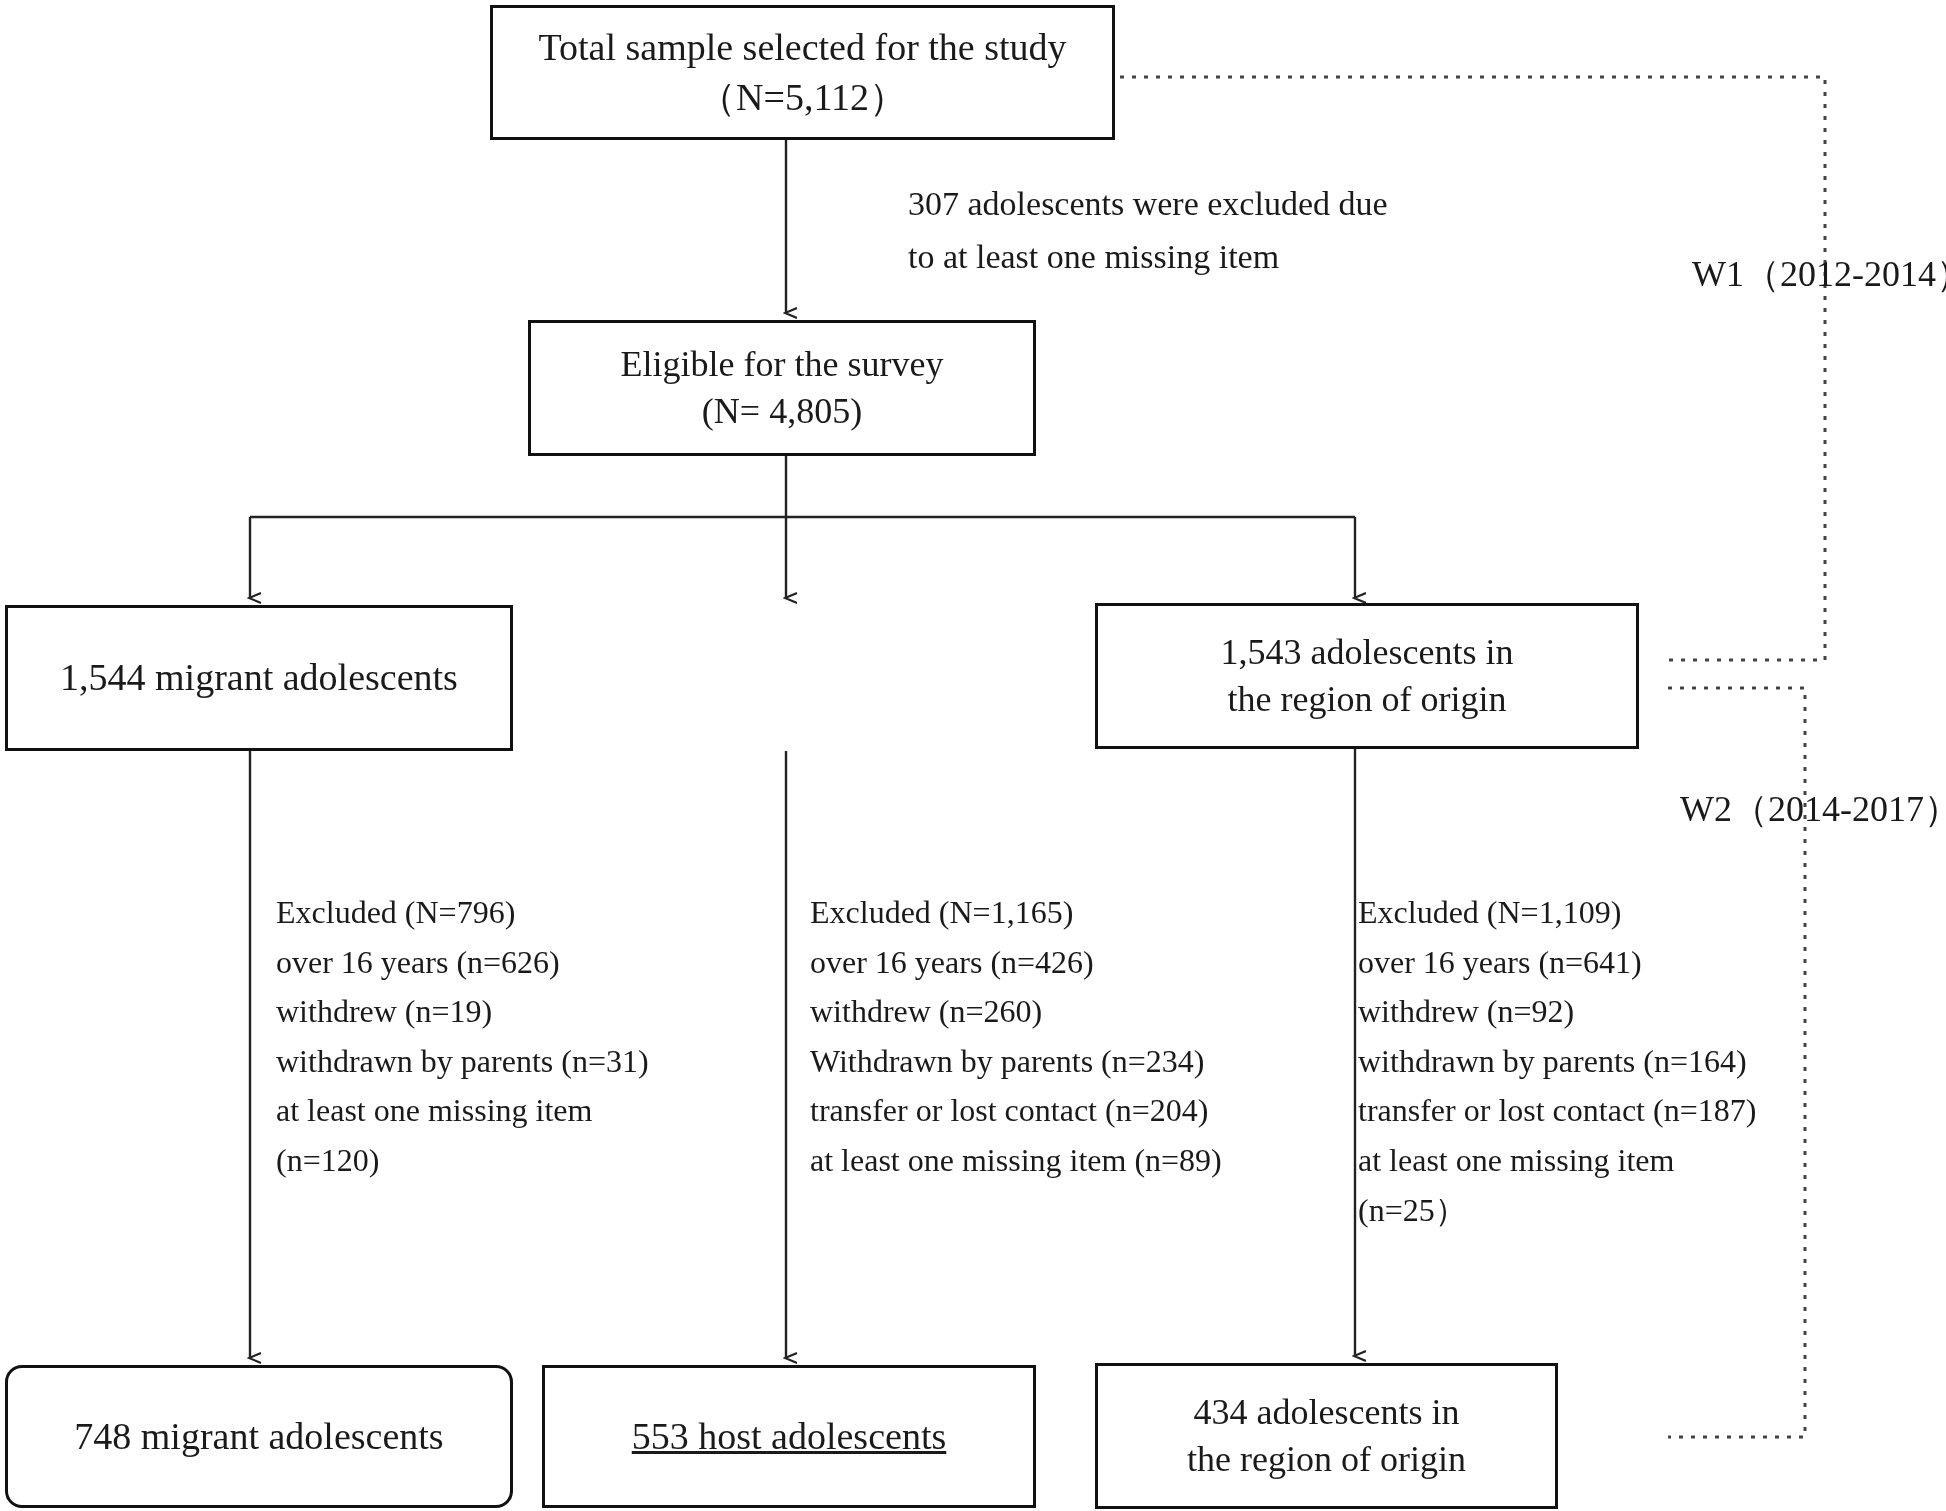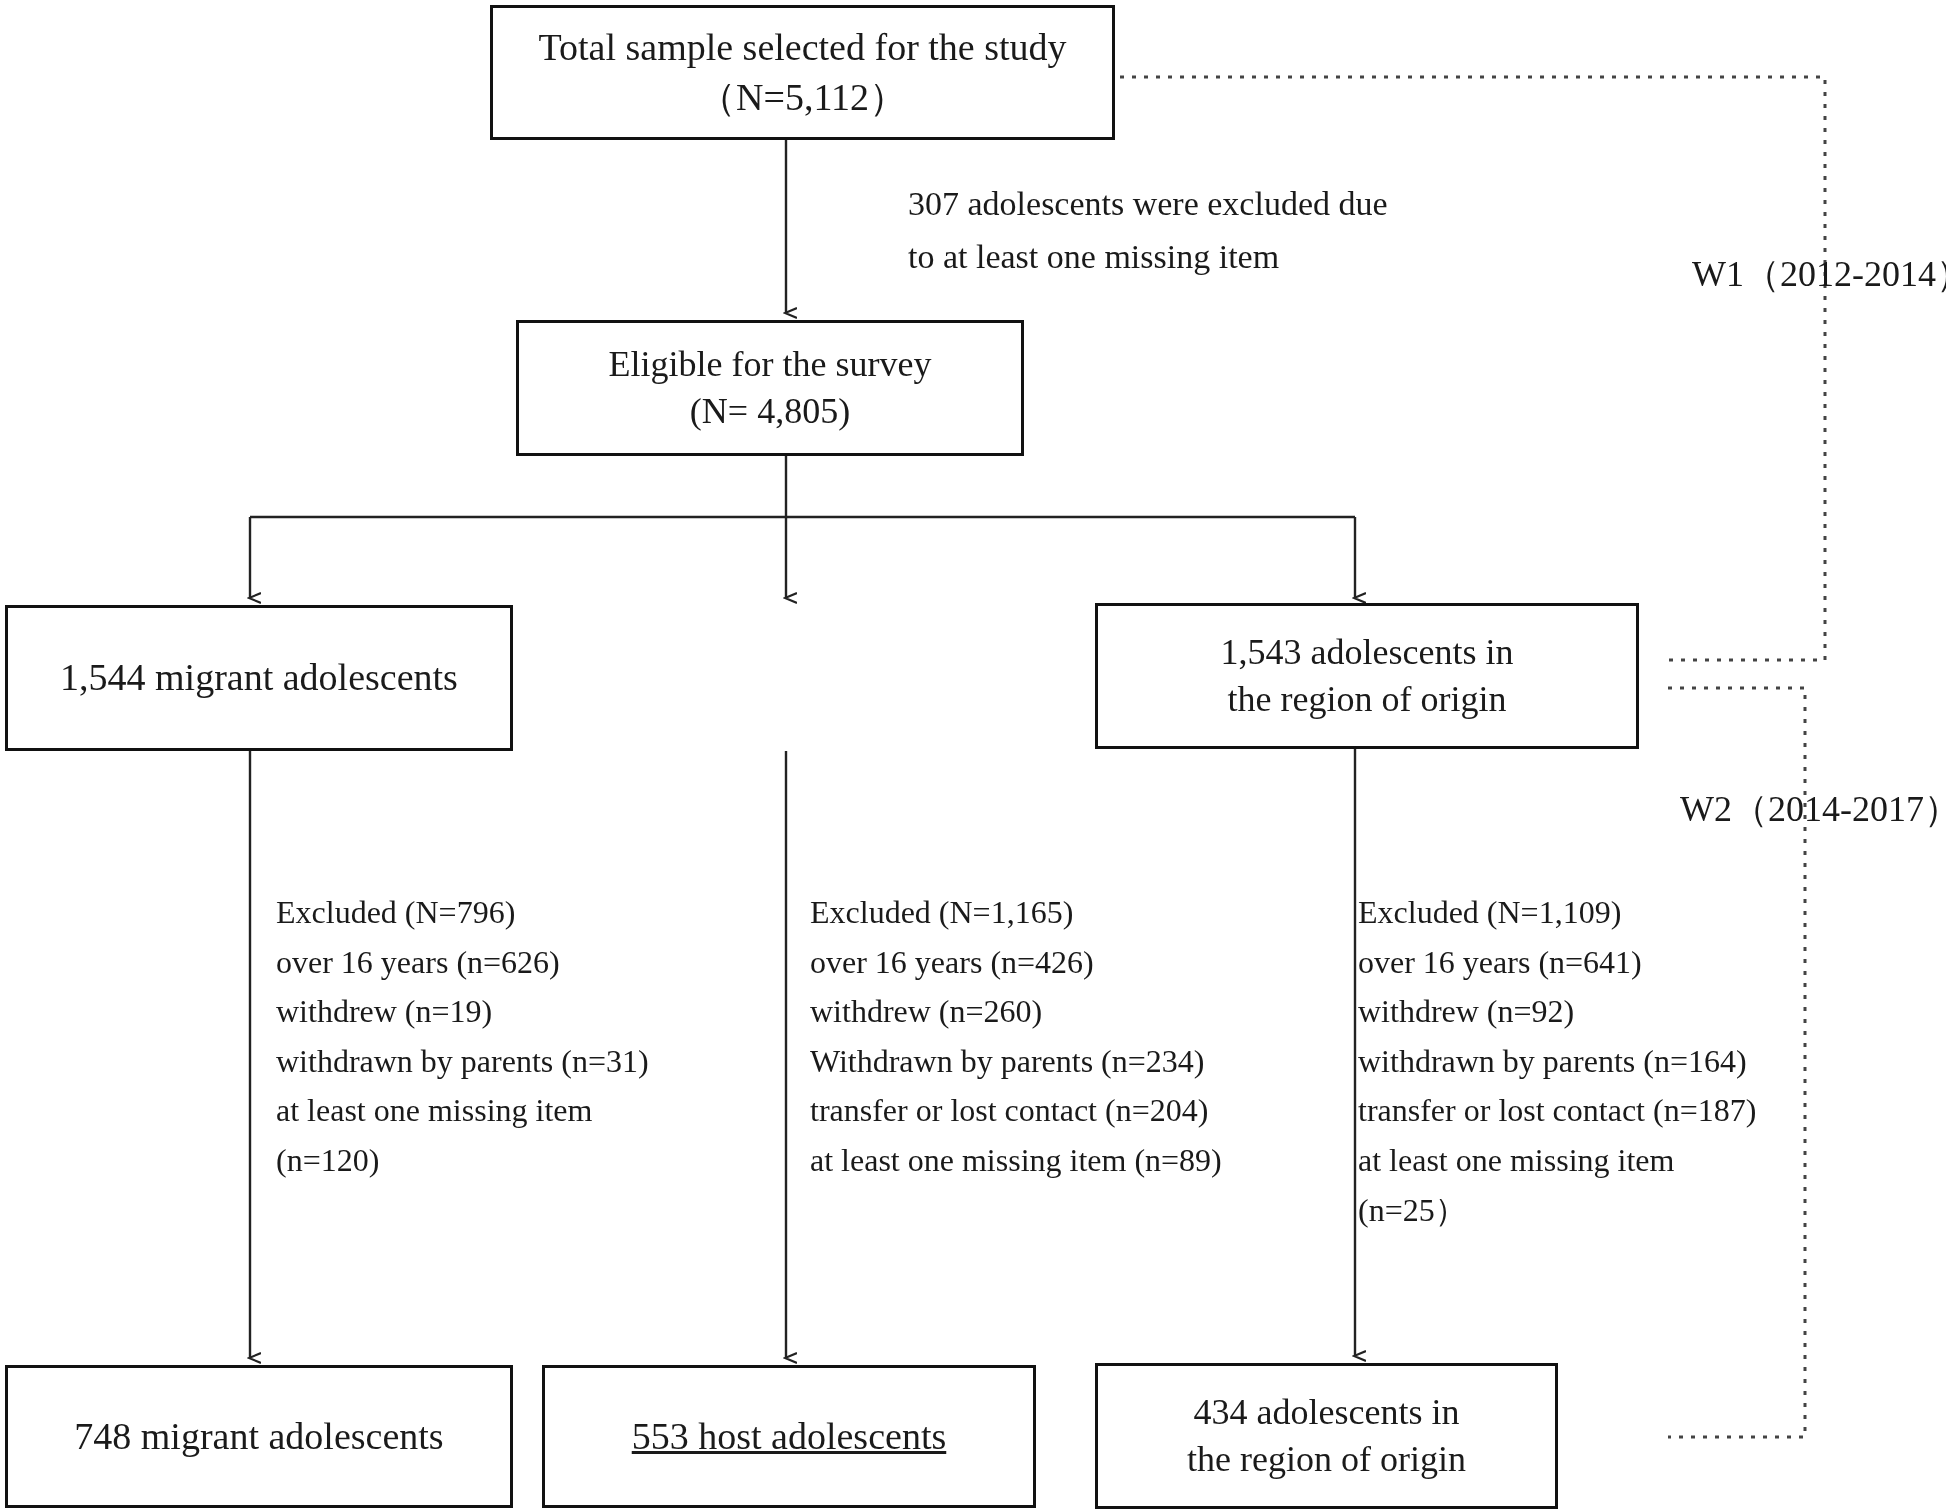--- a/index.html
+++ b/index.html
@@ -49,25 +49,25 @@
     z-index: 2;
   }
   .wave-label {
     position: absolute;
     white-space: nowrap;
     z-index: 3;
   }
 
   
   #node-total      { left: 490px;  top: 5px;    width: 625px; height: 135px; font-size: 38px; }
-  #node-eligible   { left: 516px;  top: 320px;  width: 508px; height: 136px; font-size: 36px; }
+  #node-eligible   { left: 528px;  top: 320px;  width: 508px; height: 136px; font-size: 36px; }
   #node-migrant    { left: 5px;    top: 605px;  width: 508px; height: 146px; font-size: 38px; }
   #node-host       { left: 542px;  top: 603px;  width: 494px; height: 148px; font-size: 38px; }
   #node-origin     { left: 1095px; top: 603px;  width: 544px; height: 146px; font-size: 36px; }
-  #node-migrant2   { left: 5px;    top: 1365px; width: 508px; height: 143px; font-size: 38px; }
+  #node-migrant2   { left: 5px;    top: 1365px; width: 508px; height: 143px; font-size: 38px; border-radius: 17px; }
   #node-host2      { left: 542px;  top: 1365px; width: 494px; height: 143px; font-size: 38px; text-decoration: underline; }
   #node-origin2    { left: 1095px; top: 1363px; width: 463px; height: 146px; font-size: 36px; }
 
   
   #note-exclusion-top { left: 908px;  top: 178px;  font-size: 34px; }
   #note-col1          { left: 276px;  top: 888px;  font-size: 32px; }
   #note-col2          { left: 810px;  top: 888px;  font-size: 32px; }
   #note-col3          { left: 1358px; top: 888px;  font-size: 32px; }
 
   #label-w1 { left: 1692px; top: 250px; font-size: 36px; }

